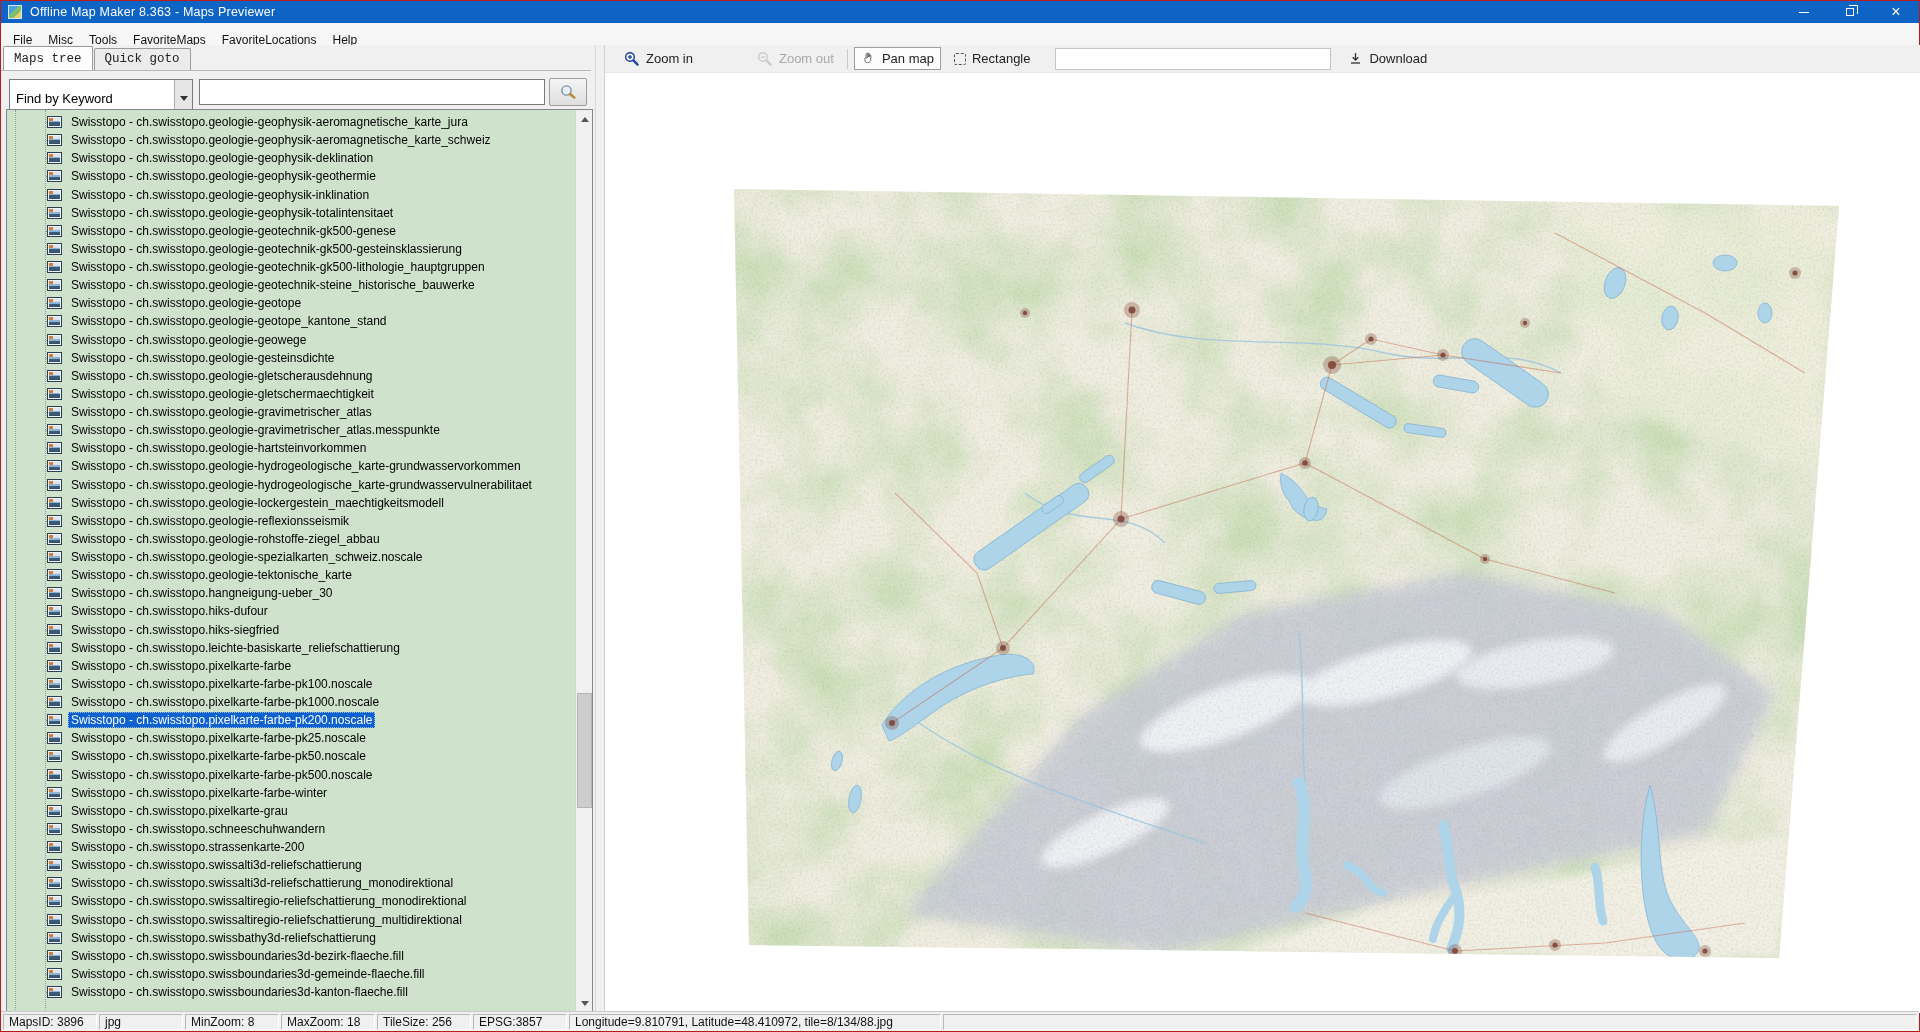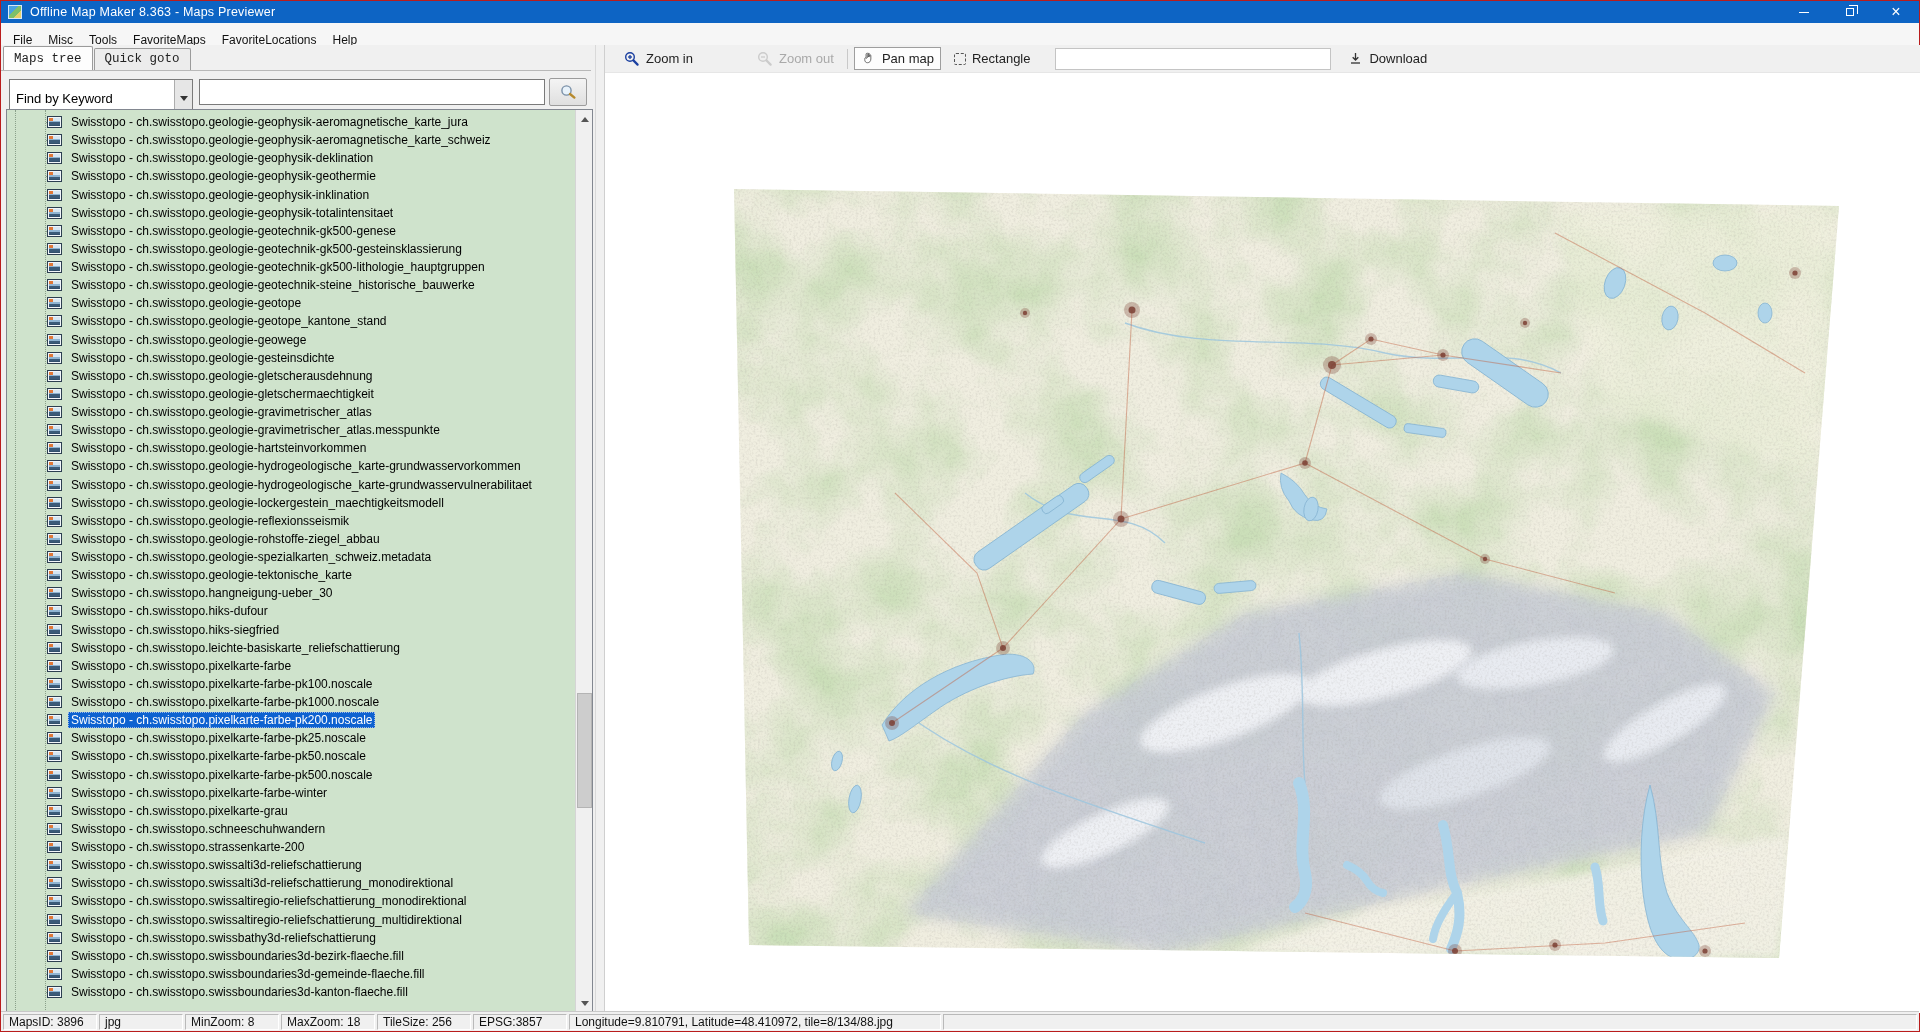--- a/index.html
+++ b/index.html
@@ -248,21 +248,21 @@
           <div class="tree-row">
             <span class="tree-ico"></span>
             <span class="tree-label">Swisstopo - ch.swisstopo.geologie-reflexionsseismik</span>
           </div>
           <div class="tree-row">
             <span class="tree-ico"></span>
             <span class="tree-label">Swisstopo - ch.swisstopo.geologie-rohstoffe-ziegel_abbau</span>
           </div>
           <div class="tree-row">
             <span class="tree-ico"></span>
-            <span class="tree-label">Swisstopo - ch.swisstopo.geologie-spezialkarten_schweiz.metadata</span>
+            <span class="tree-label">Swisstopo - ch.swisstopo.geologie-spezialkarten_schweiz.noscale</span>
           </div>
           <div class="tree-row">
             <span class="tree-ico"></span>
             <span class="tree-label">Swisstopo - ch.swisstopo.geologie-tektonische_karte</span>
           </div>
           <div class="tree-row">
             <span class="tree-ico"></span>
             <span class="tree-label">Swisstopo - ch.swisstopo.hangneigung-ueber_30</span>
           </div>
           <div class="tree-row">

